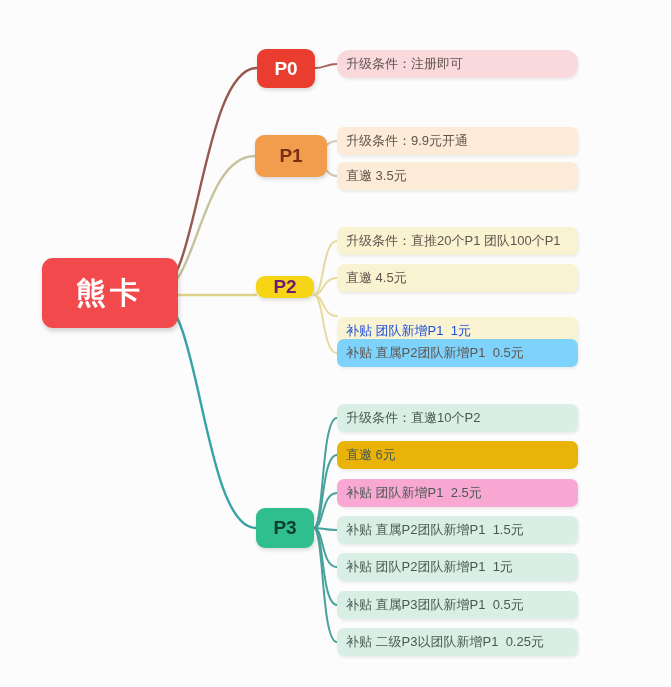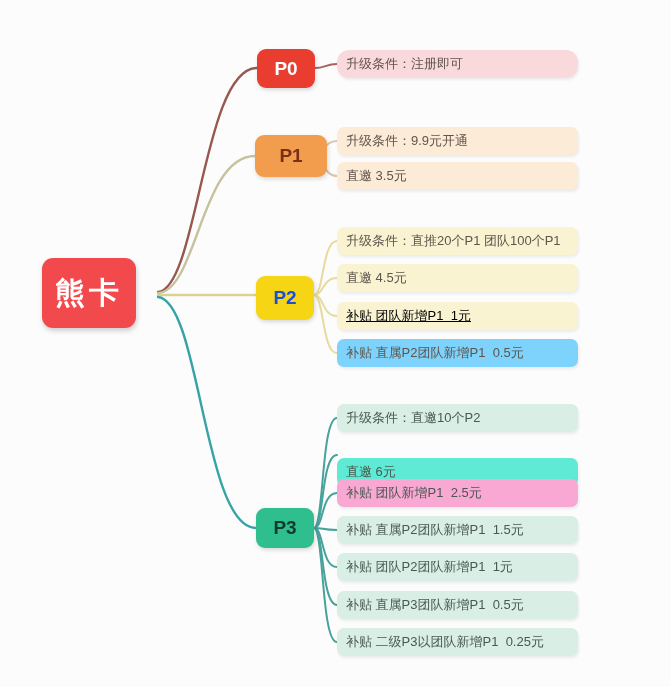--- a/index.html
+++ b/index.html
@@ -85,41 +85,41 @@
 
     <path class="edge-child" d="M314 528 C324 528 321 418 337 418" stroke="#47a29b"></path>
     <path class="edge-child" d="M314 528 C324 528 321 455 337 455" stroke="#47a29b"></path>
     <path class="edge-child" d="M314 528 C324 528 321 493 337 493" stroke="#47a29b"></path>
     <path class="edge-child" d="M314 528 C324 528 322 530 337 530" stroke="#47a29b"></path>
     <path class="edge-child" d="M314 528 C324 528 321 567 337 567" stroke="#47a29b"></path>
     <path class="edge-child" d="M314 528 C324 528 321 605 337 605" stroke="#47a29b"></path>
     <path class="edge-child" d="M314 528 C324 528 321 642 337 642" stroke="#47a29b"></path>
   </svg>
 
-  <div class="topic root-topic" style="left: 42px; top: 258px; width: 94px; height: 70px; background-color: rgb(242, 74, 76); color: rgb(255, 255, 255);">熊卡</div>
+  <div class="topic root-topic" style="left: 42px; top: 258px; width: 136px; height: 70px; background-color: rgb(242, 74, 76); color: rgb(255, 255, 255);">熊卡</div>
 
   <div class="topic main-topic" style="left: 257px; top: 49px; width: 58px; height: 39px; background-color: rgb(233, 61, 48); color: rgb(255, 255, 255);">P0</div>
 
   <div class="topic main-topic" style="left: 255px; top: 135px; width: 72px; height: 42px; background-color: rgb(242, 157, 77); color: rgb(124, 47, 23);">P1</div>
 
-  <div class="topic main-topic" style="left: 256px; top: 276px; width: 58px; height: 44px; background-color: rgb(245, 213, 20); color: #1d4ed8;">P2</div>
+  <div class="topic main-topic" style="left: 256px; top: 276px; width: 58px; height: 22px; background-color: rgb(245, 213, 20); color: #701a75;">P2</div>
 
   <div class="topic main-topic" style="left: 256px; top: 508px; width: 58px; height: 40px; background-color: rgb(47, 190, 141); color: rgb(15, 61, 43); text-align: right;">P3</div>
 
   <div class="child-topic" style="top: 50px; background-color: rgb(250, 217, 220); color: rgb(96, 84, 77); border-radius: 12px;">升级条件：注册即可</div>
 
   <div class="child-topic" style="top: 127px; background-color: rgb(252, 235, 214); color: rgb(96, 84, 77);">升级条件：9.9元开通</div>
   <div class="child-topic" style="top: 162px; background-color: rgb(252, 235, 214); color: rgb(96, 84, 77);">直邀 3.5元</div>
 
   <div class="child-topic" style="top: 227px; background-color: rgb(250, 243, 210); color: rgb(96, 84, 77);">升级条件：直推20个P1 团队100个P1</div>
   <div class="child-topic" style="top: 264px; background-color: rgb(250, 243, 210); color: rgb(96, 84, 77);">直邀 4.5元</div>
-  <div class="child-topic" style="top: 302px; background-color: rgb(250, 243, 210); color: #000000; text-decoration: underline;">补贴 团队新增P1  1元</div>
+  <div class="child-topic" style="top: 317px; background-color: rgb(250, 243, 210); color: #1d4ed8;">补贴 团队新增P1  1元</div>
   <div class="child-topic" style="top: 339px; background-color: #7dd3fc; color: rgb(96, 84, 77);">补贴 直属P2团队新增P1  0.5元</div>
 
   <div class="child-topic" style="top: 404px; background-color: rgb(217, 239, 230); color: rgb(74, 89, 80);">升级条件：直邀10个P2</div>
-  <div class="child-topic" style="top: 458px; background-color: #5eead4; color: rgb(74, 89, 80);">直邀 6元</div>
+  <div class="child-topic" style="top: 441px; background-color: #eab308; color: rgb(74, 89, 80);">直邀 6元</div>
   <div class="child-topic" style="top: 479px; background-color: #f9a8d4; color: rgb(74, 89, 80);">补贴 团队新增P1  2.5元</div>
   <div class="child-topic" style="top: 516px; background-color: rgb(217, 239, 230); color: rgb(74, 89, 80);">补贴 直属P2团队新增P1  1.5元</div>
   <div class="child-topic" style="top: 553px; background-color: rgb(217, 239, 230); color: rgb(74, 89, 80);">补贴 团队P2团队新增P1  1元</div>
   <div class="child-topic" style="top: 591px; background-color: rgb(217, 239, 230); color: rgb(74, 89, 80);">补贴 直属P3团队新增P1  0.5元</div>
   <div class="child-topic" style="top: 628px; background-color: rgb(217, 239, 230); color: rgb(74, 89, 80);">补贴 二级P3以团队新增P1  0.25元</div>
 
 </div>
 
 </body></html>

